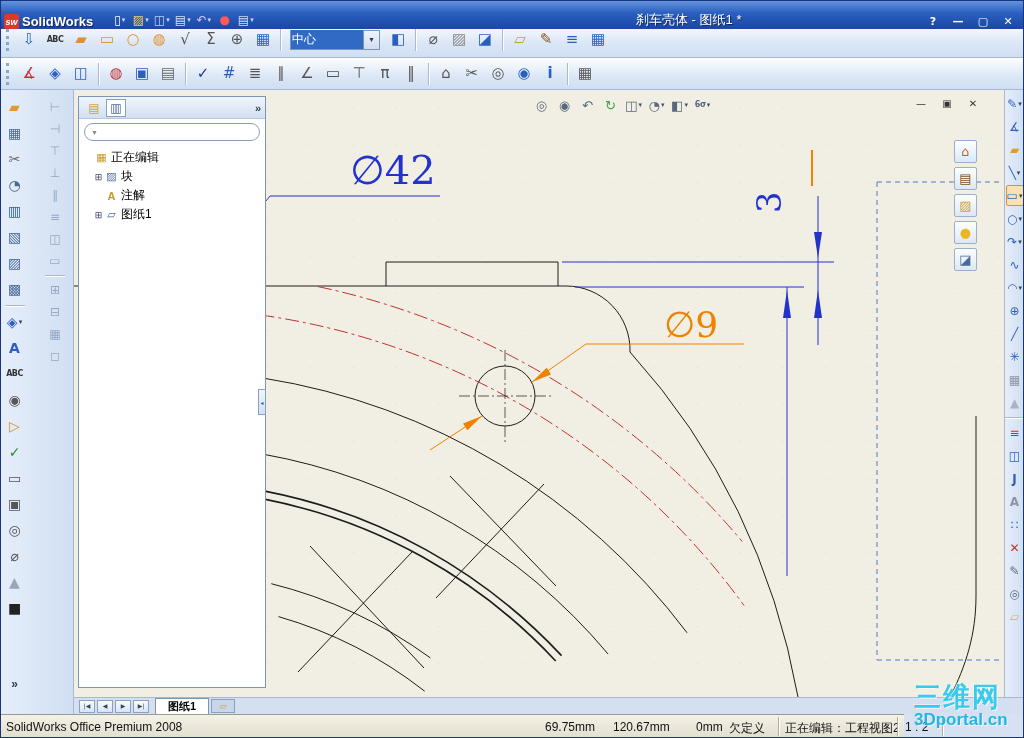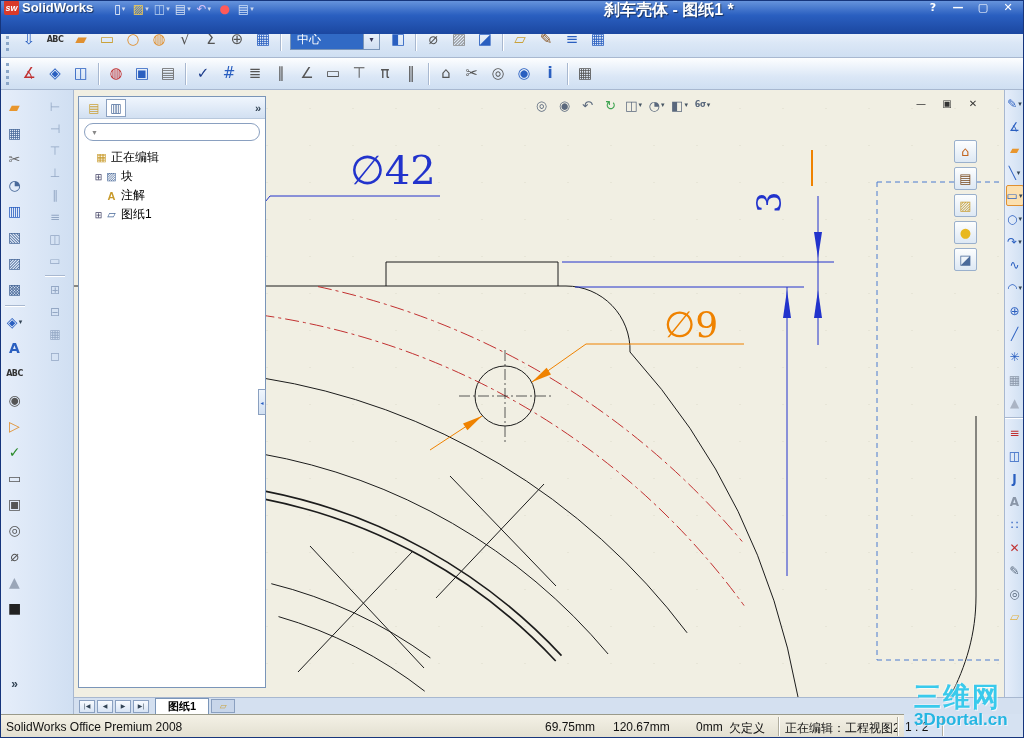--- a/index.html
+++ b/index.html
@@ -1,28 +1,28 @@
 <!DOCTYPE html>
 <html><head>
 <meta charset="utf-8">
 <style>
 *{box-sizing:border-box;margin:0;padding:0}
 body{width:1024px;height:738px;position:relative;overflow:hidden;
  font-family:"Liberation Sans",sans-serif;background:#d6e2f2;font-size:12px}
 #frame{position:absolute;inset:0;border:1px solid #16357c;z-index:80;pointer-events:none}
 
 
-#titlebar{position:absolute;left:0;top:0;width:1024px;height:34px;z-index:40;
- background:linear-gradient(#6a97de,#2a5fc0 45%,#1b47a0);display:flex;align-items:flex-start;
+#titlebar{position:absolute;left:0;top:0;width:1024px;height:29px;z-index:40;
+ background:linear-gradient(#6a97de,#2a5fc0 45%,#1b47a0);display:flex;align-items:flex-end;
  padding:0 4px;color:#fff}
 #logo{width:15px;height:15px;background:#d93a2a;border-radius:2px;color:#fff;font-size:9px;
  font-weight:bold;font-style:italic;display:flex;align-items:center;justify-content:center;margin-right:3px}
 #brand{font-size:13px;font-weight:bold;text-shadow:1px 1px 1px rgba(0,0,0,.55)}
 #tb-main{display:flex;margin-left:16px}
-#win-title{position:absolute;left:604px;font-size:16px;font-weight:bold;text-shadow:1px 1px 1px rgba(0,0,0,.55)}
+#win-title{position:absolute;left:636px;font-size:13px;font-weight:normal;text-shadow:1px 1px 1px rgba(0,0,0,.55)}
 #win-controls{position:absolute;right:8px;display:flex;gap:9px}
 #titlebar .tbtn{width:21px;height:18px;font-size:12px;margin:0}
 #titlebar .drop{color:#cdd9ee}
 #win-controls .tbtn{width:16px;height:15px;font-size:11px;font-weight:bold}
 
 
 .toolbar-row{position:absolute;left:0;width:1024px;display:flex;align-items:center;padding-left:4px;
  background:linear-gradient(#fdfeff,#dbe7f6 60%,#cfdff2);border-bottom:1px solid #a8b8d0;z-index:30}
 #row2{top:22px;height:36px}
 #row3{top:58px;height:32px}
@@ -34,21 +34,21 @@
 .glyph{line-height:1;display:inline-block}
 .tbtn.small .glyph{font-size:8px;font-weight:bold;letter-spacing:-.5px}
 .tbtn.bold .glyph{font-weight:bold}
 .drop{font-size:7px;color:#345;margin-left:1px}
 .tbtn.selected{background:#fbe0b0;border:1px solid #e09030;border-radius:2px}
 .sep{width:1px;height:22px;background:#a8b8d0;box-shadow:1px 0 0 #fff;margin:0 4px}
 .vsep{height:1px;width:20px;background:#a8b8d0;box-shadow:0 1px 0 #fff;margin:3px 0}
 
 
 .combo{display:flex;align-items:center;height:20px;width:90px;border:1px solid #7a95b8;background:#fff;margin:0 5px}
-.combo .val{flex:1;font-size:12px;padding:1px 6px;background:#316ac5;color:#fff;white-space:nowrap;overflow:hidden}
+.combo .val{flex:1;font-size:12px;padding:1px 1px;background:#316ac5;color:#fff;white-space:nowrap;overflow:hidden}
 .combo .cdrop{width:16px;height:100%;background:linear-gradient(#eef4fc,#cfdef2);
  border-left:1px solid #7a95b8;display:flex;align-items:center;justify-content:center;font-size:8px;color:#335}
 
 
 #gutter{position:absolute;left:0;top:90px;width:74px;height:624px;
  background:linear-gradient(90deg,#e6eefa,#d0dff2);border-right:1px solid #a8b8d0;z-index:5}
 .vstrip{position:absolute;display:flex;flex-direction:column;align-items:center;z-index:6}
 #strip1{left:1px;top:92px;width:27px;height:603px;padding-top:2px}
 #strip2{left:41px;top:96px;width:28px}
 #strip1 .tbtn{width:24px;height:24px;margin:1px 0;font-size:14px}

